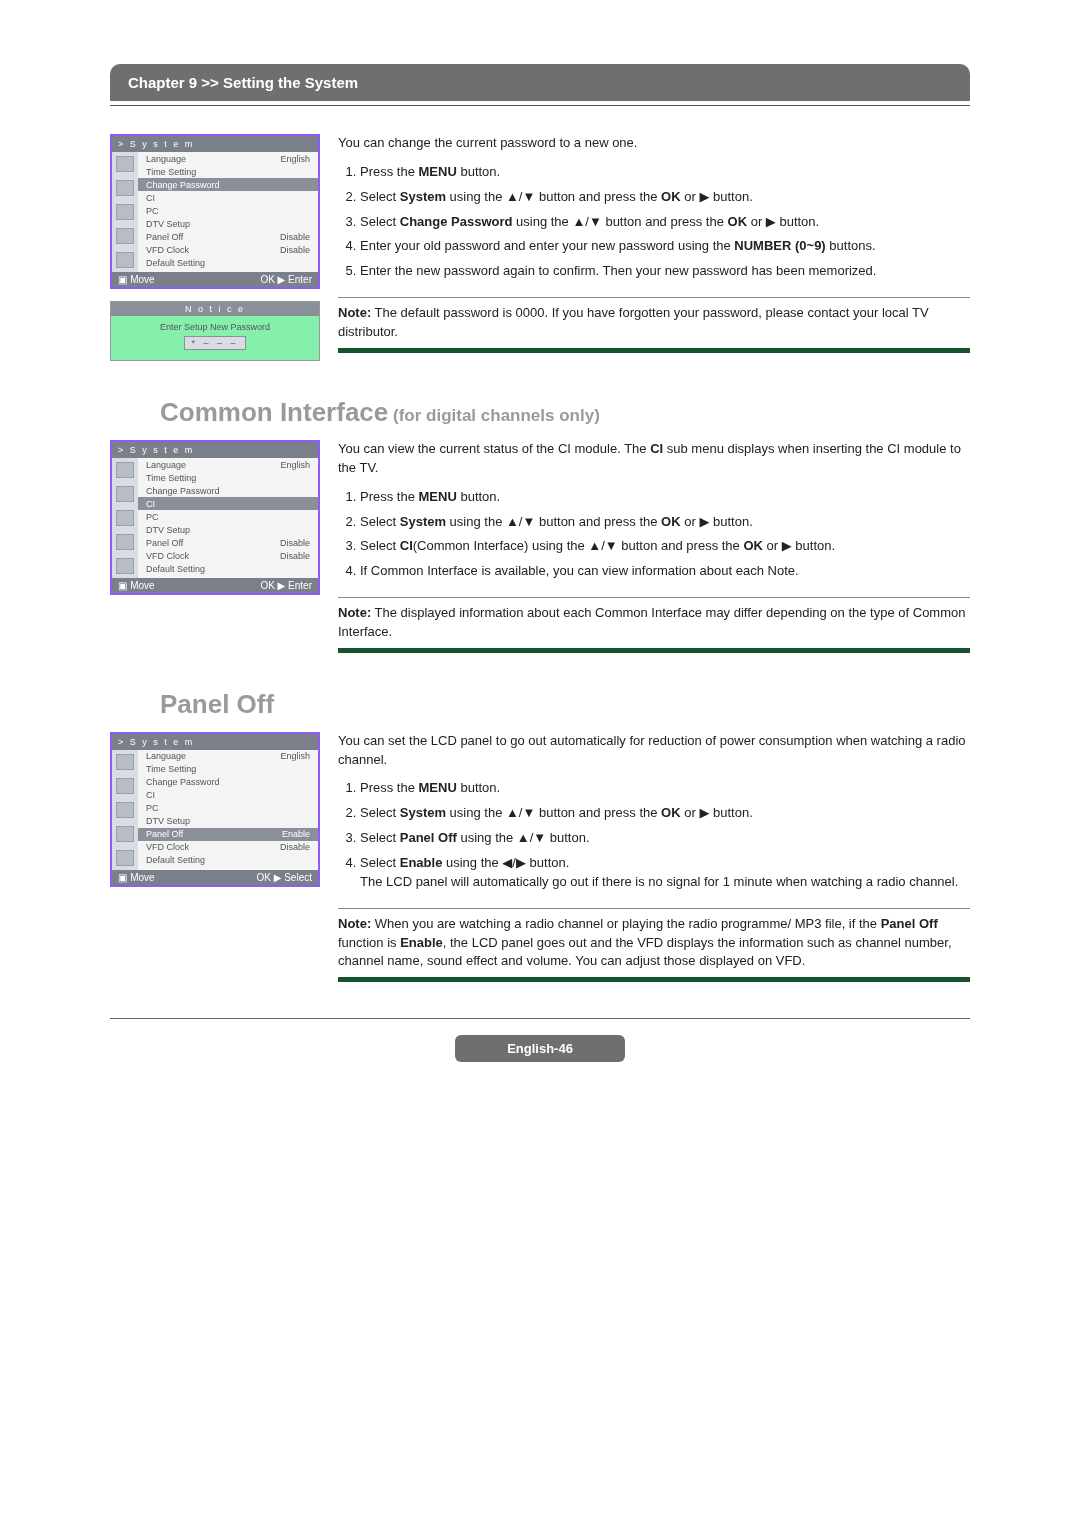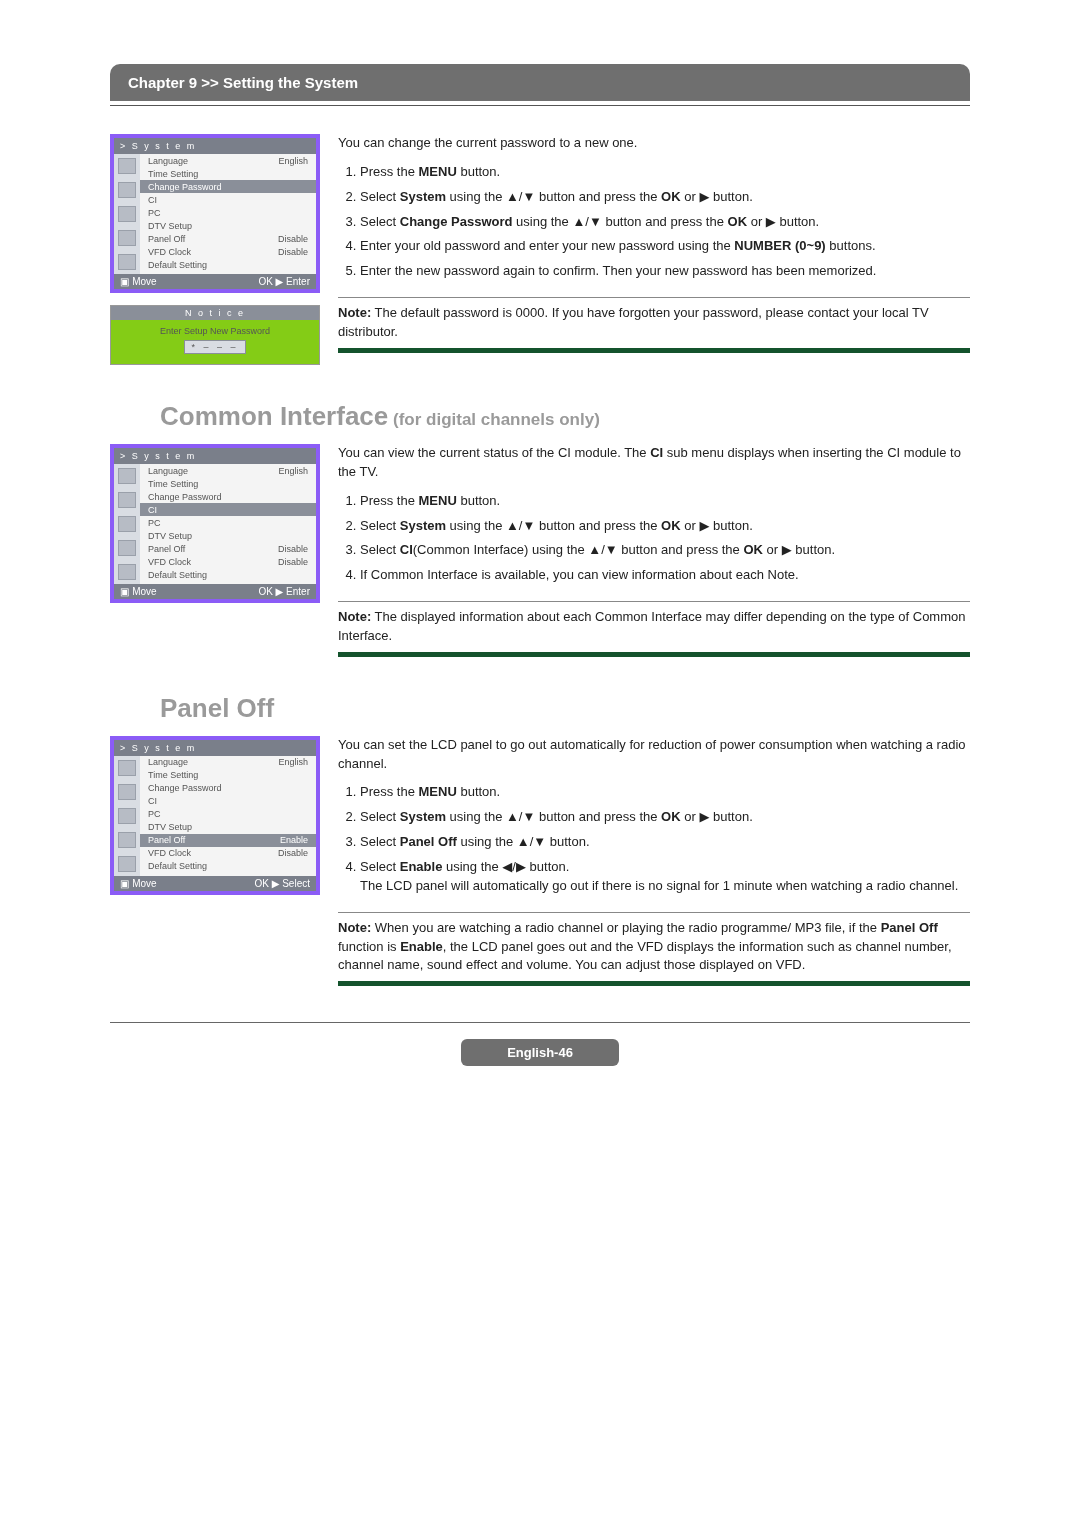--- a/index.html
+++ b/index.html
@@ -54,21 +54,21 @@
   ol.steps li { margin-bottom: 6px; }
   ol.steps li .num, .text-col b { font-weight: bold; }
   .note-block {
     border-top: 1px solid #888;
     border-bottom: 5px solid #14532d;
     padding: 6px 0;
     margin-top: 16px;
   }
   
   .osd {
-    border: 4px solid #8b5cf6;
+    border: 2px solid #8b5cf6;
     background: #f4f4f4;
     font-size: 9px;
     color: #555;
     margin-bottom: 12px;
   }
   .osd-head {
     background: #7a7f8a;
     color: #fff;
     padding: 3px 6px;
     letter-spacing: 2px;
@@ -95,42 +95,42 @@
     padding: 1.5px 8px;
   }
   .osd-row.hl { background: #8a8f99; color: #fff; }
   .osd-foot {
     background: #7a7f8a; color: #fff;
     padding: 2px 6px; font-size: 10px;
     display: flex; justify-content: space-between;
   }
   .notice-box {
     border: 1px solid #999;
-    background: #84cc16;
+    background: #86efac;
     text-align: center;
     font-size: 9px;
     color: #555;
     padding: 6px 4px 10px 4px;
   }
   .notice-box .nb-title {
     background: #8a8f99; color: #fff;
     padding: 2px 0; margin: -6px -4px 6px -4px;
     letter-spacing: 2px;
   }
   .pw-field {
     display: inline-block;
     border: 1px solid #8a8f99;
     background: #d9dde3;
     padding: 1px 6px;
     margin-top: 4px;
     letter-spacing: 3px;
   }
   .page-end-rule { border-top: 1px solid #666; margin-top: 30px; }
   .page-foot-pill {
-    width: 158px;
+    width: 170px;
     margin: 16px auto 16px auto;
     background: #6f6f6f;
     color: #fff;
     text-align: center;
     font-weight: bold;
     font-size: 13px;
     padding: 6px 0;
     border-radius: 6px;
   }
 </style>

